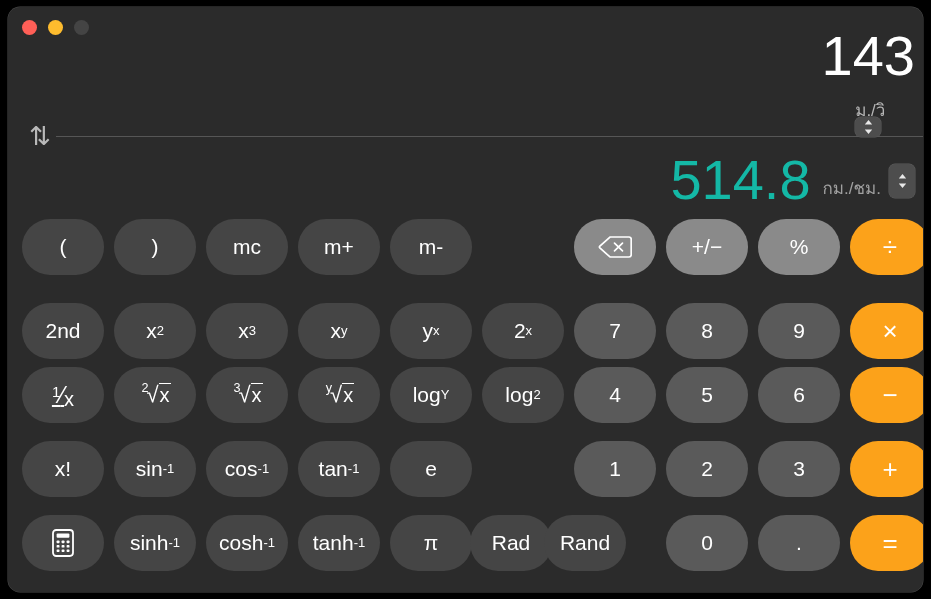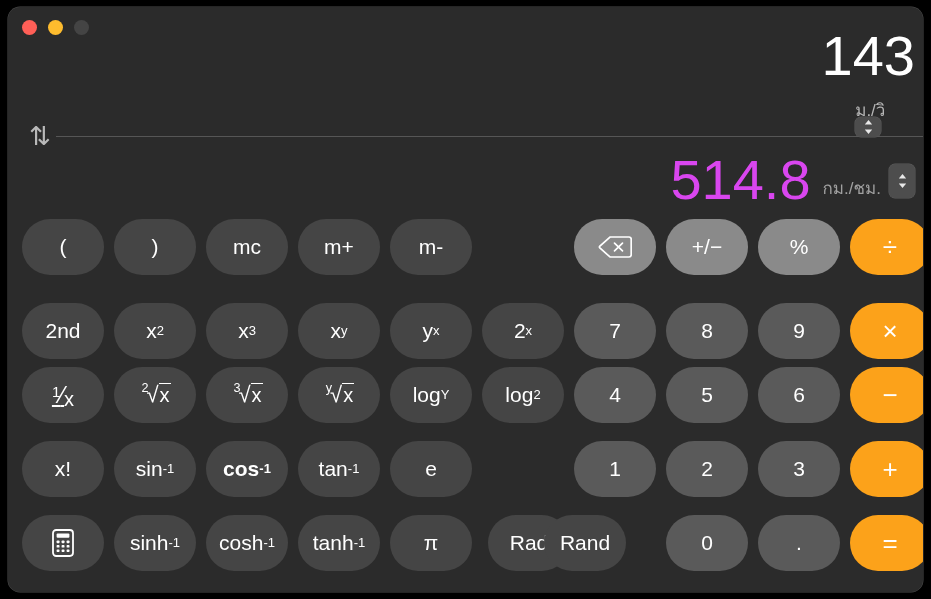--- a/index.html
+++ b/index.html
@@ -86,21 +86,21 @@
   #display-row-top    { top: 8px;  height: 78px; align-items: center; flex-direction: column; }
   #display-row-bottom { top: 92px; height: 76px; align-items: center; }
 
   .display-value {
     font-size: 55px;
     font-weight: 300;
     letter-spacing: 0px;
     white-space: nowrap;
   }
   #display-value-top    { color: #ffffff; font-size: 56px; }
-  #display-value-bottom { color: #d946ef; font-size: 56px; }
+  #display-value-bottom { color: #14b8a6; font-size: 56px; }
 
   .display-unit {
     font-size: 17px;
     color: #b5b5b5;
     margin-left: 12px;
     margin-right: 8px;
     white-space: nowrap;
     position: relative;
     top: 8px;
   }
@@ -259,21 +259,21 @@
         <button class="key num" style="left: 558px;">4</button>
         <button class="key num" style="left: 650px;">5</button>
         <button class="key num" style="left: 742px;">6</button>
         <button class="key op" style="left: 834px;">
           <span class="opglyph">−</span>
         </button>
       </div>
       <div class="key-row" style="top: 222px;">
         <button class="key" style="left: 6px;">x!</button>
         <button class="key" style="left: 98px;">sin<sup>-1</sup></button>
-        <button class="key" style="left: 190px; font-weight: bold;">cos<sup>-1</sup></button>
+        <button class="key" style="left: 190px;">cos<sup>-1</sup></button>
         <button class="key" style="left: 282px;">tan<sup>-1</sup></button>
         <button class="key" style="left: 374px;">e</button>
         <button class="key num" style="left: 558px;">1</button>
         <button class="key num" style="left: 650px;">2</button>
         <button class="key num" style="left: 742px;">3</button>
         <button class="key op" style="left: 834px;">
           <span class="opglyph">+</span>
         </button>
       </div>
       <div class="key-row" style="top: 296px;">
@@ -291,21 +291,21 @@
               <rect x="4.6" y="20.4" width="2.9" height="2.6" rx="0.7"></rect>
               <rect x="9.6" y="20.4" width="2.9" height="2.6" rx="0.7"></rect>
               <rect x="14.6" y="20.4" width="2.9" height="2.6" rx="0.7"></rect>
             </g>
           </svg>
         </button>
         <button class="key" style="left: 98px;">sinh<sup>-1</sup></button>
         <button class="key" style="left: 190px;">cosh<sup>-1</sup></button>
         <button class="key" style="left: 282px;">tanh<sup>-1</sup></button>
         <button class="key" style="left: 374px;">π</button>
-        <button class="key" style="left: 472px;">Rad</button>
+        <button class="key" style="left: 454px;">Rad</button>
         <button class="key" style="left: 528px;">Rand</button>
         <button class="key num" style="left: 650px;">0</button>
         <button class="key num" style="left: 742px;">.</button>
         <button class="key op" style="left: 834px;">
           <span class="opglyph">=</span>
         </button>
       </div>
     </div>
 
 </div>

